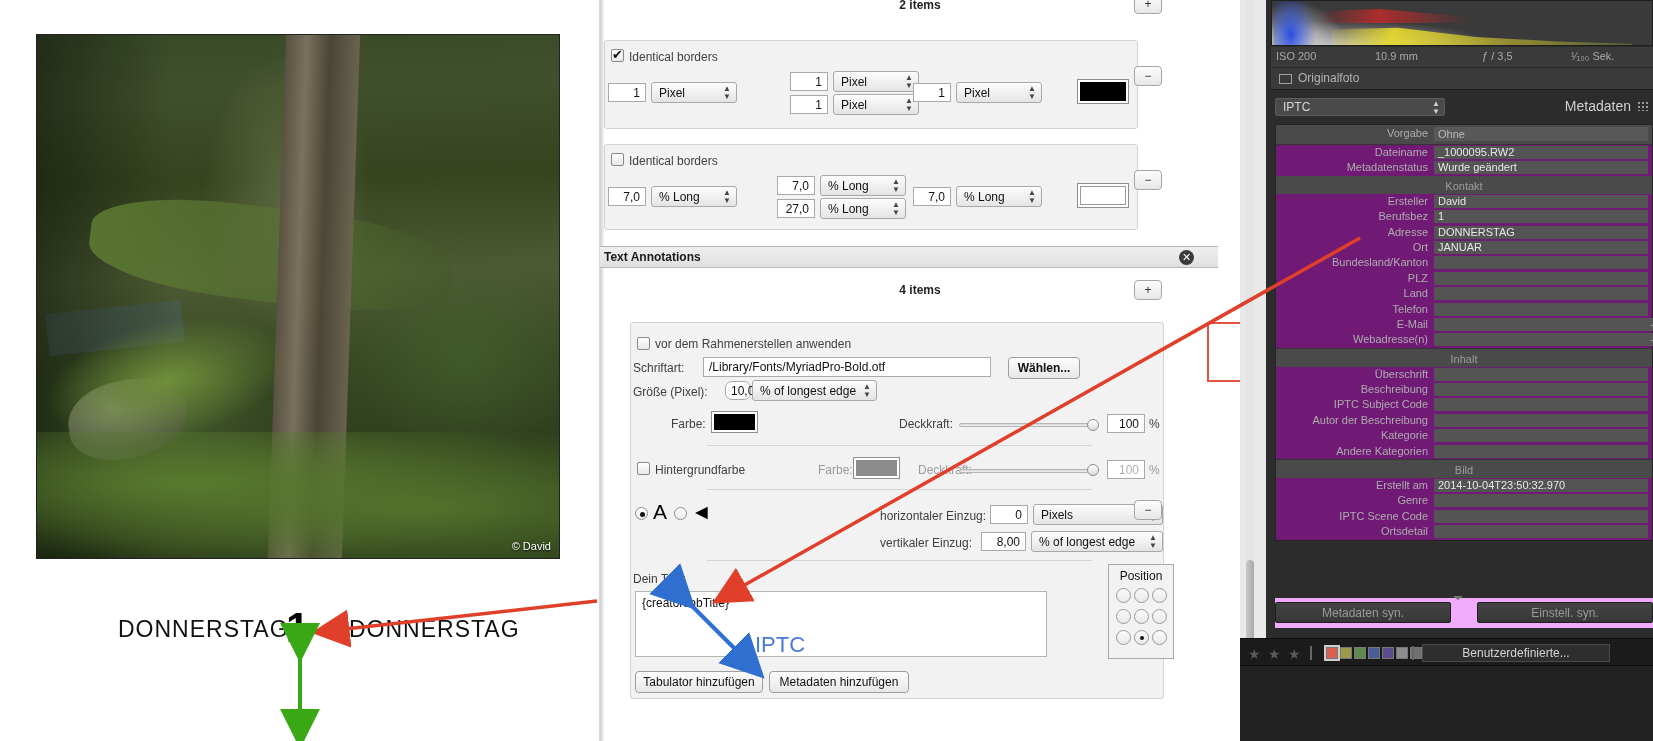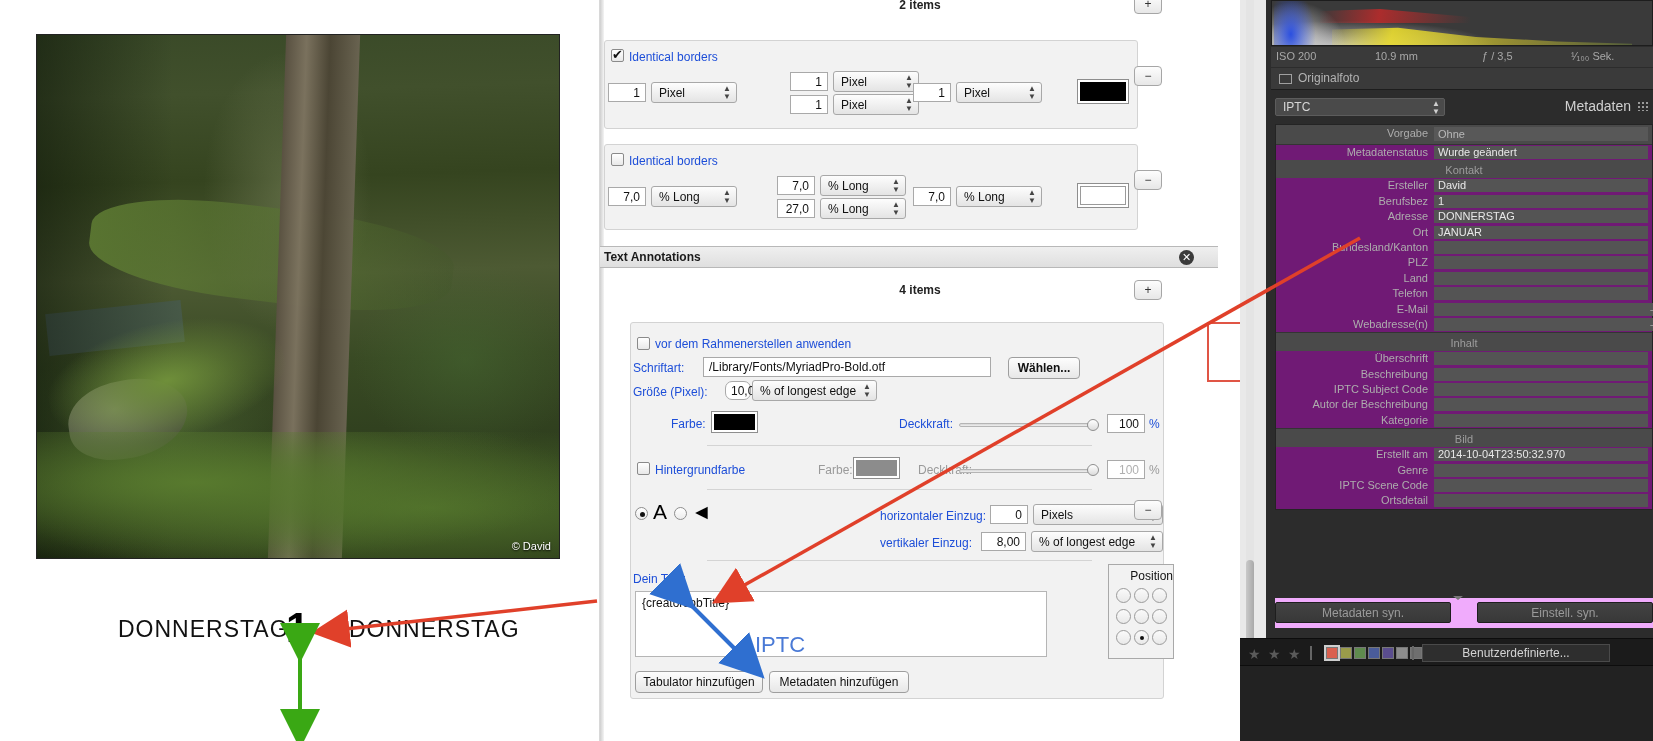--- a/index.html
+++ b/index.html
@@ -115,21 +115,21 @@
     font-size: 11px; line-height: 15px; text-align: center; cursor: pointer;
   }
   .chk {
     position: absolute; width: 13px; height: 13px; border: 1px solid #8a8a8a;
     background: linear-gradient(180deg,#fff,#e8e8e8); border-radius: 2px;
   }
   .chk.on::after {
     content: "✔"; position: absolute; left: 0px; top: -3px;
     font-size: 13px; color: #111;
   }
-  .lbl { position: absolute; font-size: 12px; color: #1d4ed8; white-space: nowrap; }
+  .lbl { position: absolute; font-size: 12px; color: #404040; white-space: nowrap; }
   .lbl.dim { color: #9a9a9a; }
   .num-field {
     position: absolute; height: 19px; border: 1px solid #a9a9a9;
     background: #fff; font-size: 12px; color: #111; text-align: right;
     padding: 0 5px; line-height: 18px;
   }
   .num-field.dim { color: #b0b0b0; }
   .text-field {
     position: absolute; height: 20px; border: 1px solid #a9a9a9;
     background: #fff; font-size: 12px; color: #111; text-align: left;
@@ -184,21 +184,21 @@
   .redbox { position: absolute; border: 2px solid #e05545; pointer-events: none; }
   .greenbox { position: absolute; border: 2px solid #5bbf3e; pointer-events: none; }
   .bluebox { position: absolute; border: 2px solid #3a6fd8; pointer-events: none; }
   .iptc-note {
     position: absolute; font-size: 22px; color: #4a7ad6;
     font-family: "Liberation Sans", sans-serif;
   }
   #position-box {
     position: absolute; border: 1px solid #a9a9a9; background: #f2f2f2;
   }
-  .pos-title { position: absolute; width: 100%; text-align: right; top: 4px; font-size: 12px; color: #111; }
+  .pos-title { position: absolute; width: 100%; text-align: center; top: 4px; font-size: 12px; color: #111; }
   .pos-dot {
     position: absolute; width: 15px; height: 15px; border-radius: 50%;
     border: 1px solid #9b9b9b; background: linear-gradient(180deg,#fafafa,#e9e9e9);
   }
   .pos-dot.on::after {
     content: ""; position: absolute; left: 4.5px; top: 4.5px;
     width: 4px; height: 4px; border-radius: 50%; background: #111;
   }
 
   
@@ -589,20 +589,24 @@
       </div>
 
       <div id="meta-table">
         <div class="preset-row">
           <div class="mk">Vorgabe</div>
           <div class="mv">Ohne</div>
         </div>
         <div class="m-sep"></div>
         <div id="file-rows">
             <div class="m-row">
+              <div class="mk">Dateiname</div>
+              <div class="mv">_1000095.RW2</div>
+            </div>
+            <div class="m-row">
               <div class="mk">Metadatenstatus</div>
               <div class="mv">Wurde geändert</div>
             </div>
           </div>
         <div class="m-group">Kontakt</div>
         <div id="contact-rows">
             <div class="m-row">
               <div class="mk">Ersteller</div>
               <div class="mv">David</div>
             </div>
@@ -659,20 +663,24 @@
             <div class="m-row">
               <div class="mk">IPTC Subject Code</div>
               <div class="mv"></div>
             </div>
             <div class="m-row">
               <div class="mk">Autor der Beschreibung</div>
               <div class="mv"></div>
             </div>
             <div class="m-row">
               <div class="mk">Kategorie</div>
+              <div class="mv"></div>
+            </div>
+            <div class="m-row">
+              <div class="mk">Andere Kategorien</div>
               <div class="mv"></div>
             </div>
           </div>
         <div class="m-sep"></div>
         <div class="m-group">Bild</div>
         <div id="image-rows">
             <div class="m-row">
               <div class="mk">Erstellt am</div>
               <div class="mv">2014-10-04T23:50:32.970</div>
             </div>

